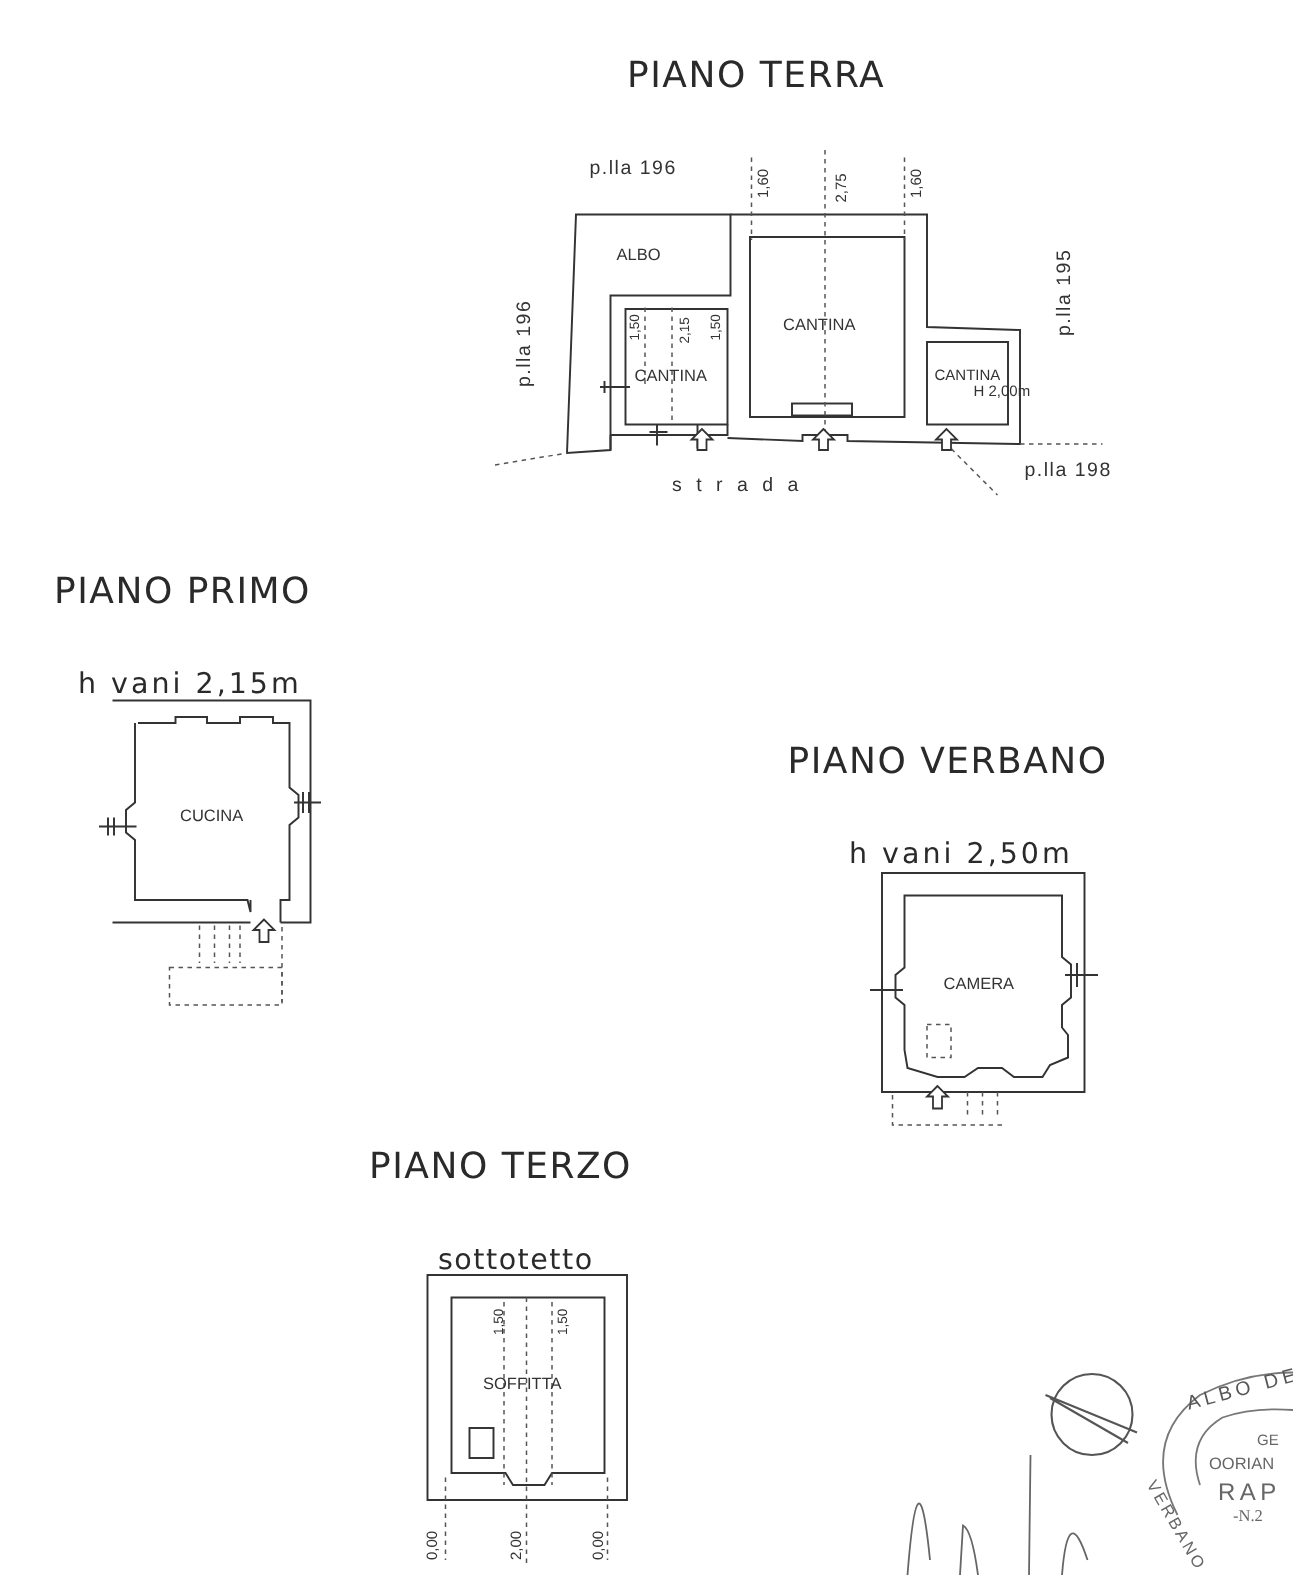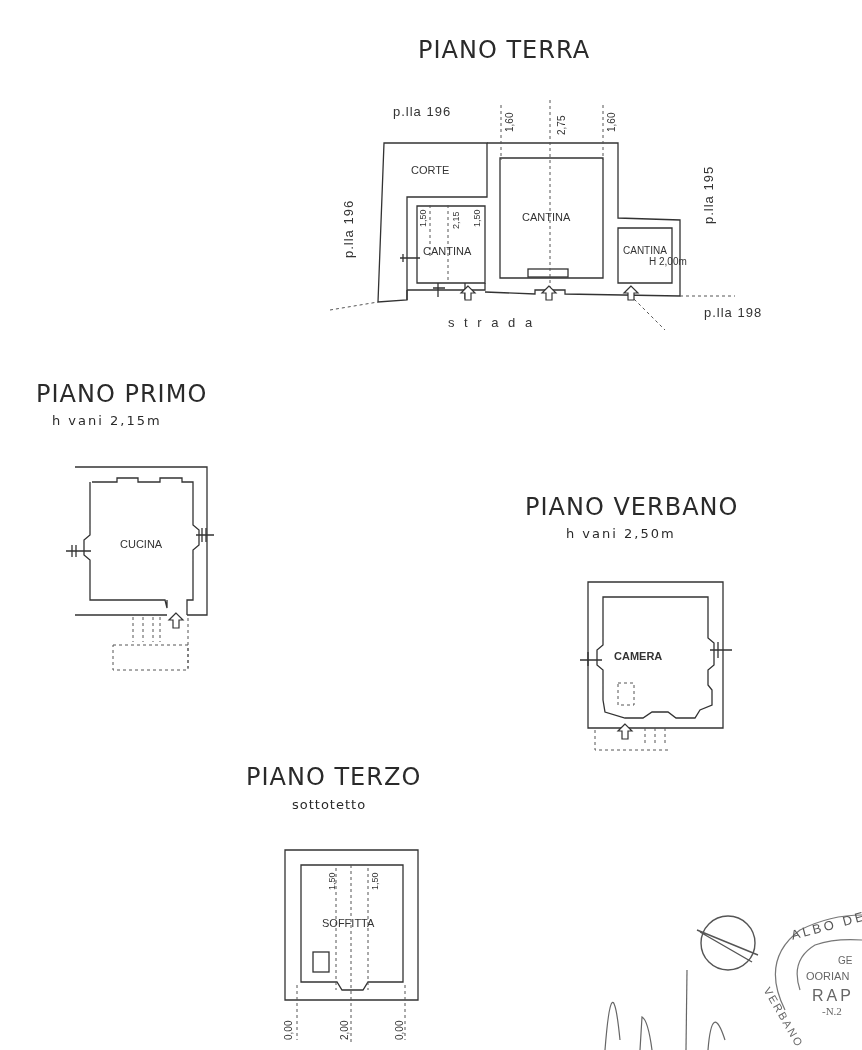--- a/index.html
+++ b/index.html
@@ -1,20 +1,20 @@
 <!DOCTYPE html>
 <html><head>
 <meta charset="utf-8">
 <style>
   html,body{margin:0;padding:0;background:#fff;}
   body{width:862px;height:1050px;position:relative;overflow:hidden;font-family:"DejaVu Sans",sans-serif;color:#222;}
   svg{position:absolute;left:0;top:0;}
   .title{position:absolute;font-family:"DejaVu Sans",sans-serif;font-weight:normal;color:#2a2a2a;letter-spacing:1px;white-space:nowrap;}
   .t-big{font-size:24px;}
-  .t-sub{font-size:13px;letter-spacing:2px;}
+  .t-sub{font-size:19px;letter-spacing:2px;margin-top:32px;}
   .lbl{position:absolute;font-family:"Liberation Sans",sans-serif;font-size:11px;color:#333;white-space:nowrap;}
   .dim{position:absolute;font-family:"Liberation Sans",sans-serif;font-size:10px;color:#333;white-space:nowrap;transform:rotate(-90deg);transform-origin:left top;}
   .parcel{position:absolute;font-family:"Liberation Sans",sans-serif;font-size:13px;color:#333;white-space:nowrap;letter-spacing:1px;}
   .rot{transform:rotate(-90deg);transform-origin:left top;}
 </style>
 </head>
 <body>
 
 <svg width="862" height="1050" viewBox="0 0 862 1050">
   <g fill="none" stroke="#333" stroke-width="1.3">
@@ -108,41 +108,41 @@
   <g fill="none" stroke="#777" stroke-width="1.2">
     <path d="M785 1010 Q760 960 800 930 Q830 915 862 915"></path>
     <path d="M800 990 Q790 960 815 945 Q835 938 862 940"></path>
   </g>
 </svg>
 
 <div class="title t-big" style="left:418px;top:36px;">PIANO TERRA</div>
 <div class="parcel" style="left:393px;top:104px;">p.lla 196</div>
 <div class="parcel rot" style="left:341px;top:258px;">p.lla 196</div>
 <div class="parcel rot" style="left:701px;top:224px;">p.lla 195</div>
-<div class="parcel" style="left:704px;top:305px;">p.lla 198</div>
+<div class="parcel" style="left:683px;top:305px;">p.lla 198</div>
 <div class="parcel" style="left:448px;top:315px;letter-spacing:3px;">s t r a d a</div>
 <div class="dim" style="left:504px;top:132px;">1,60</div>
 <div class="dim" style="left:556px;top:135px;">2,75</div>
 <div class="dim" style="left:606px;top:132px;">1,60</div>
 <div class="dim" style="left:418px;top:227px;font-size:9px;">1,50</div>
 <div class="dim" style="left:451px;top:229px;font-size:9px;">2,15</div>
 <div class="dim" style="left:472px;top:227px;font-size:9px;">1,50</div>
-<div class="lbl" style="left:411px;top:164px;">CORTE</div>
+<div class="lbl" style="left:411px;top:164px;">ALBO</div>
 <div class="lbl" style="left:423px;top:245px;">CANTINA</div>
 <div class="lbl" style="left:522px;top:211px;">CANTINA</div>
 <div class="lbl" style="left:623px;top:245px;font-size:10px;">CANTINA</div>
 <div class="lbl" style="left:625px;top:256px;font-size:10px;margin-left:24px;">H 2,00m</div>
 
 <div class="title t-big" style="left:36px;top:380px;">PIANO PRIMO</div>
 <div class="title t-sub" style="left:52px;top:413px;">h vani 2,15m</div>
 <div class="lbl" style="left:120px;top:538px;">CUCINA</div>
 
 <div class="title t-big" style="left:525px;top:493px;">PIANO VERBANO</div>
 <div class="title t-sub" style="left:566px;top:526px;">h vani 2,50m</div>
-<div class="lbl" style="left:614px;top:650px;font-weight:bold;">CAMERA</div>
+<div class="lbl" style="left:629px;top:650px;">CAMERA</div>
 
 <div class="title t-big" style="left:246px;top:763px;">PIANO TERZO</div>
 <div class="title t-sub" style="left:292px;top:797px;letter-spacing:1px;">sottotetto</div>
 <div class="lbl" style="left:322px;top:917px;">SOFFITTA</div>
 <div class="dim" style="left:327px;top:890px;font-size:9px;">1,50</div>
 <div class="dim" style="left:370px;top:890px;font-size:9px;">1,50</div>
 <div class="dim" style="left:283px;top:1040px;">0,00</div>
 <div class="dim" style="left:339px;top:1040px;">2,00</div>
 <div class="dim" style="left:394px;top:1040px;">0,00</div>
 

